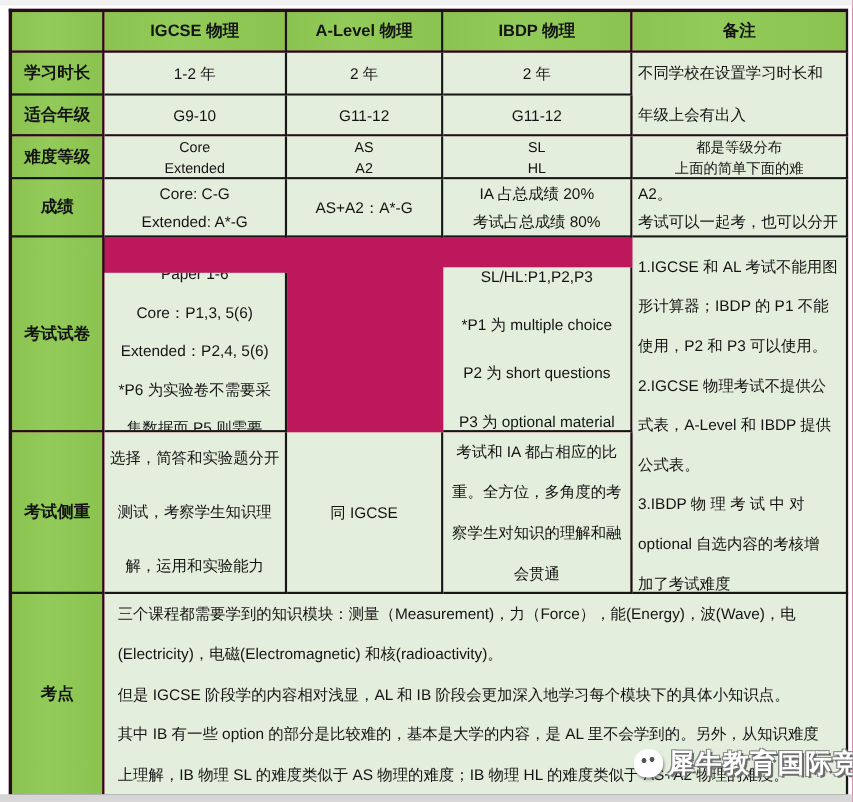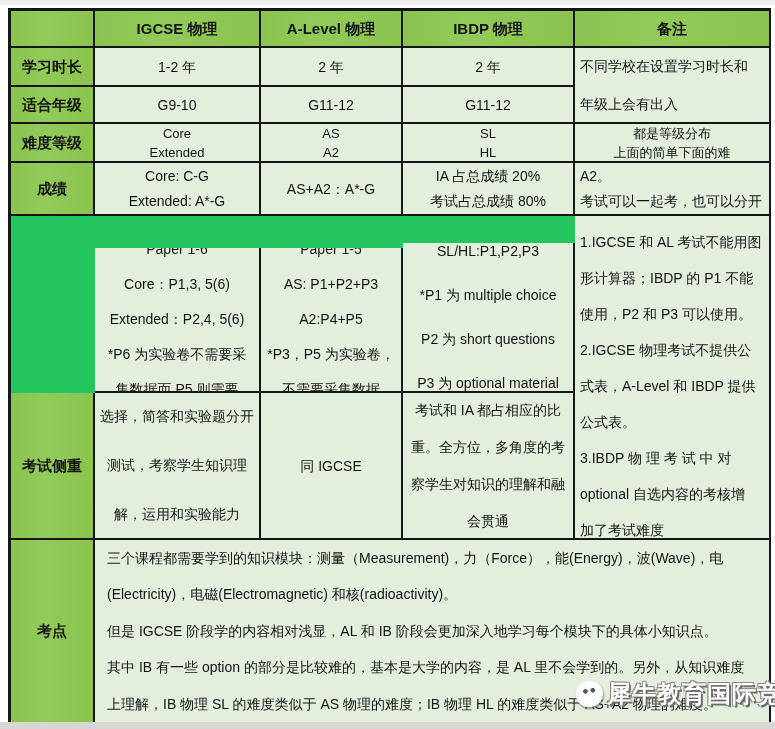--- a/index.html
+++ b/index.html
@@ -12,21 +12,21 @@
   .top-strip{position:absolute;left:0;top:0;width:775px;height:5px;background:#f1f1f1;}
   .bottom-strip{position:absolute;left:0;bottom:0;width:775px;height:7px;background:#d6d6d6;}
 
   .tbl{
     position:absolute;left:8px;top:8px;
     display:grid;
     grid-template-columns:84px 166px 142px 172px 196px;
     grid-template-rows:37px 39px 37px 39px 53px 177px 147px 184px;
     border-left:3px solid #161616;
     border-top:3px solid #161616;
-    background:#22c55e;
+    background:#be185d;
   }
   .cell{
     border-right:2px solid #161616;
     border-bottom:2px solid #161616;
     background:#e4eedc;
     display:flex;flex-direction:column;
     align-items:center;justify-content:center;
     text-align:center;
     font-size:14px;line-height:20px;
     white-space:pre-line;
@@ -108,30 +108,26 @@
 
   <div class="cell green" style="grid-area:5/1/6/2">成绩</div>
   <div class="cell lh25" style="grid-area:5/2/6/3">Core: C-G
 Extended: A*-G</div>
   <div class="cell" style="grid-area:5/3/6/4">AS+A2：A*-G</div>
   <div class="cell lh25" style="grid-area:5/4/6/5">IA 占总成绩 20%
 考试占总成绩 80%</div>
   <div class="cell note lh25" style="grid-area:5/5/6/6">AL 第一年学 AS，第二年学 A2。
 考试可以一起考，也可以分开考</div>
 
+  <div class="cell green" style="grid-area:6/1/7/2">考试试卷</div>
   <div class="cell lh35" style="grid-area:6/2/7/3">Paper 1-6
 Core：P1,3, 5(6)
 Extended：P2,4, 5(6)
 *P6 为实验卷不需要采
 集数据而 P5 则需要</div>
-  <div class="cell lh35" style="grid-area:6/3/7/4">Paper 1-5
-AS: P1+P2+P3
-A2:P4+P5
-*P3，P5 为实验卷，
-不需要采集数据</div>
   <div class="cell lh44" style="grid-area:6/4/7/5">SL/HL:P1,P2,P3
 *P1 为 multiple choice
 P2 为 short questions
 P3 为 optional material</div>
   <div class="cell note note-tall" style="grid-area:6/5/8/6">1.IGCSE 和 AL 考试不能用图
 形计算器；IBDP 的 P1 不能
 使用，P2 和 P3 可以使用。
 2.IGCSE  物理考试不提供公
 式表，A-Level 和 IBDP 提供
 公式表。

